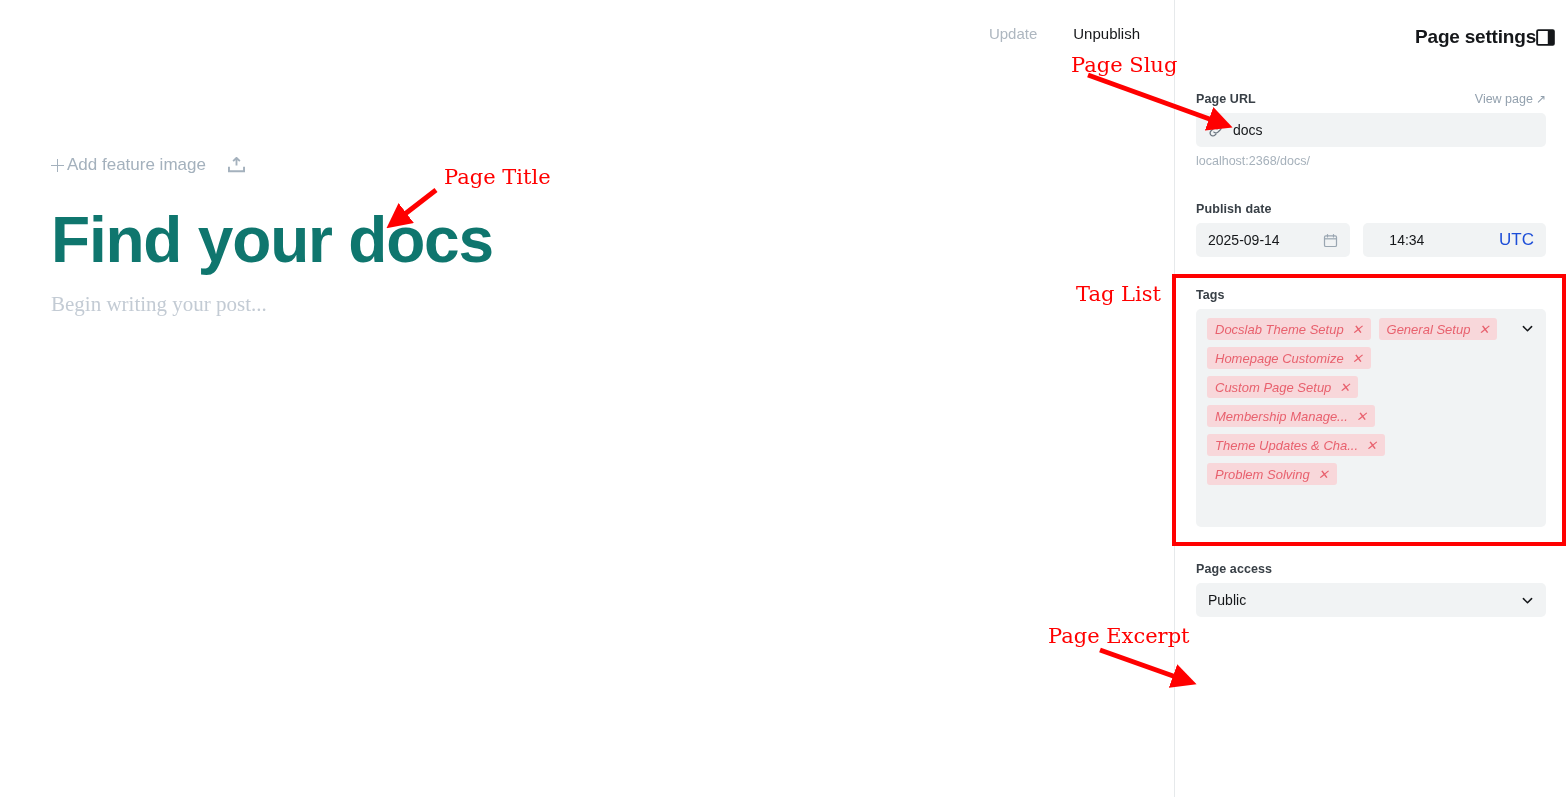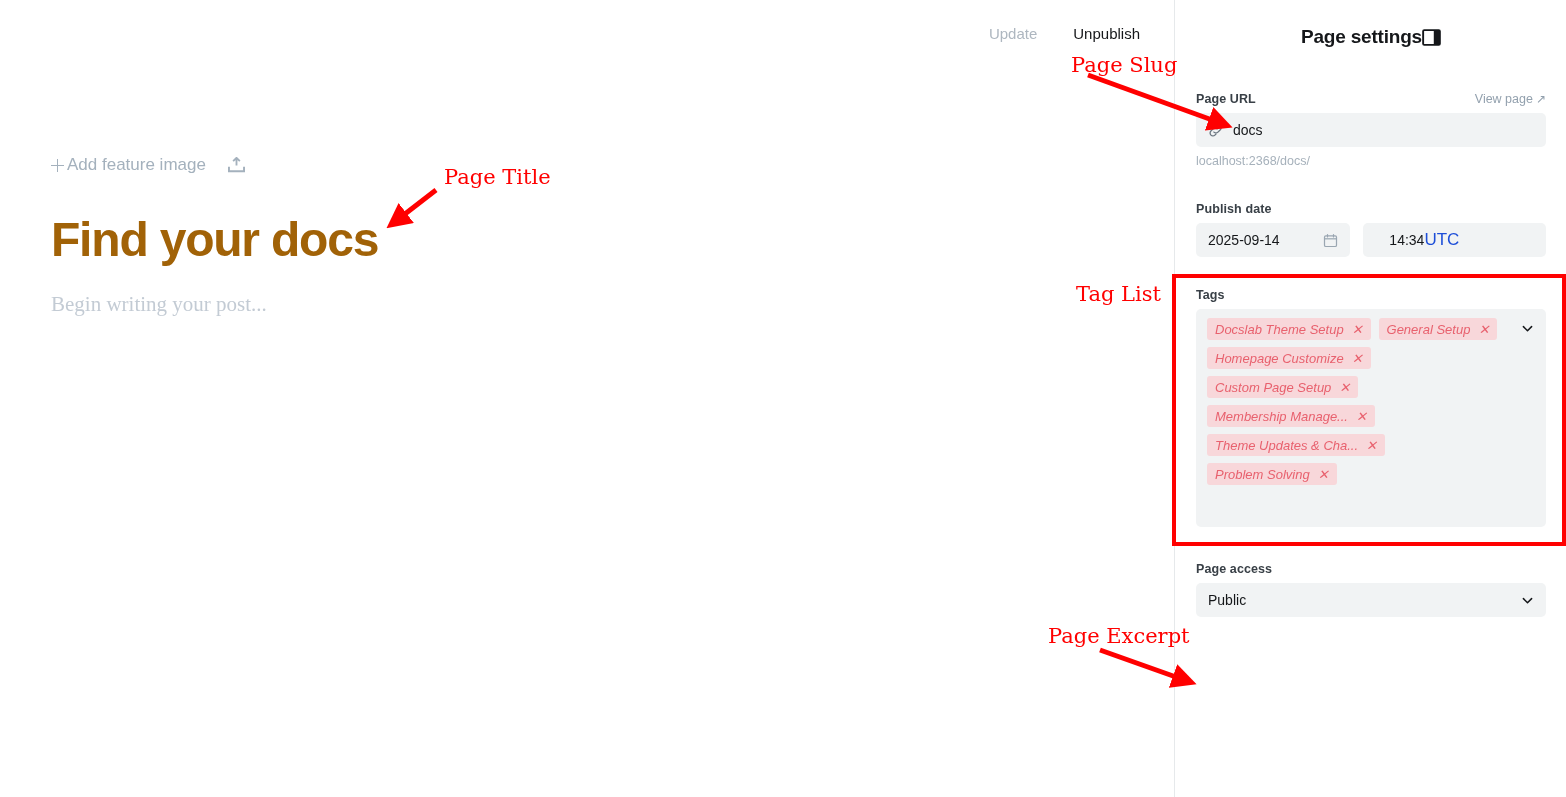--- a/index.html
+++ b/index.html
@@ -42,42 +42,42 @@
   .plus-icon { display: inline-block; width: 13px; height: 13px; position: relative; }
   .plus-icon::before, .plus-icon::after {
     content: ""; position: absolute; background: #a4b1bd;
   }
   .plus-icon::before { left: 0; top: 6px; width: 13px; height: 1.6px; }
   .plus-icon::after { top: 0; left: 5.7px; width: 1.6px; height: 13px; }
   .upload-icon { width: 17px; height: 16px; display: block; }
 
   .page-title {
     position: absolute; left: 51px; top: 210px;
-    font-size: 48px; font-weight: 700; letter-spacing: -1.2px;
-    color: #a16207; line-height: 60px;
+    font-size: 64px; font-weight: 700; letter-spacing: -1.2px;
+    color: #0f766e; line-height: 60px;
     font-family: "Liberation Sans", sans-serif;
     white-space: nowrap;
   }
   .post-placeholder {
     position: absolute; left: 51px; top: 289px;
     font-size: 21px; color: #c3cbd4;
     font-family: "Liberation Serif", serif;
     line-height: 30px;
   }
 
   
   .settings-panel {
     position: absolute; left: 1174px; top: 0;
     width: 392px; height: 797px;
     background: #fff;
     border-left: 1px solid #e6e9eb;
   }
   .sp-header {
-    position: absolute; left: 21px; top: 26px;
-    width: 350px; display: flex; align-items: center; justify-content: center;
+    position: absolute; left: 30px; top: 26px;
+    width: 350px; display: flex; align-items: center; justify-content: flex-end;
   }
   .sp-title { font-size: 19px; font-weight: 700; color: #15171a; letter-spacing: -0.2px; }
   .sidebar-toggle { width: 19px; height: 19px; cursor: pointer; display: block; }
 
   .sp-section { position: absolute; left: 21px; width: 350px; }
   .sp-label {
     font-size: 12.5px; font-weight: 700; color: #394047;
     letter-spacing: 0.1px; margin-bottom: 7px;
   }
   .label-row { display: flex; align-items: baseline; justify-content: space-between; }
@@ -92,21 +92,21 @@
     display: flex; align-items: center;
     height: 34px; padding: 0 12px;
     font-size: 14px; color: #15171a;
   }
   .url-field { gap: 10px; }
   .link-icon { width: 15px; height: 15px; flex: none; }
   .url-hint { font-size: 12.5px; color: #a6b1bb; margin-top: 7px; }
 
   .date-row { display: flex; gap: 13px; }
   .date-field { width: 170px; justify-content: space-between; }
-  .time-field { width: 200px; justify-content: flex-start; padding-left: 26px; }
+  .time-field { width: 200px; justify-content: space-between; padding-left: 26px; }
   .cal-icon { width: 15px; height: 15px; }
   .utc-text { font-size: 17px; color: #1d4ed8; font-weight: 400; }
 
   
   .tags-box {
     background: #f1f3f4; border-radius: 5px;
     padding: 9px 11px 12px 11px;
     min-height: 218px;
     position: relative;
   }

